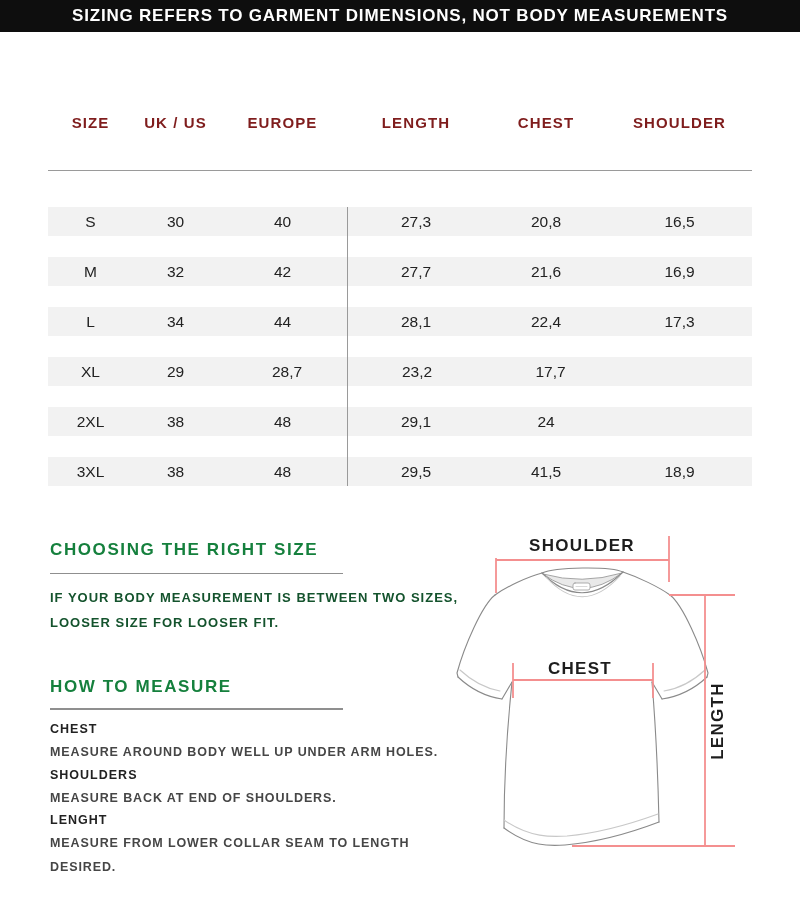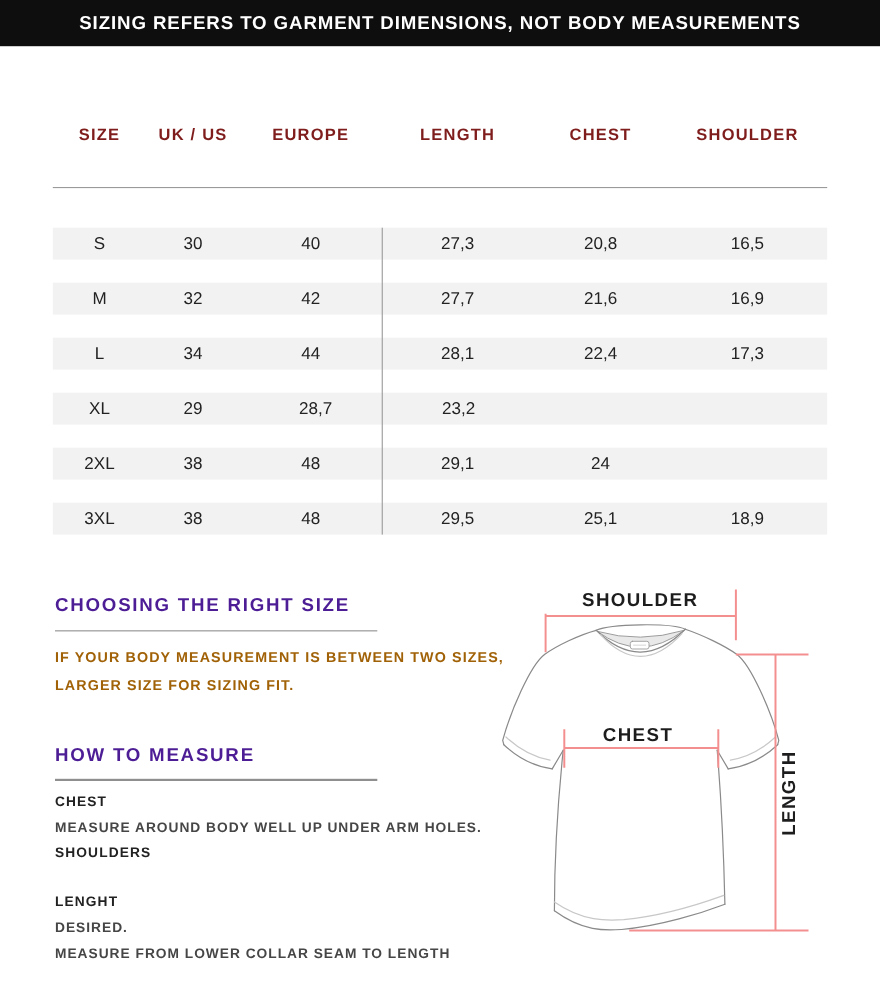--- a/index.html
+++ b/index.html
@@ -1,40 +1,40 @@
 <!DOCTYPE html>
 <html><head>
 <meta charset="utf-8">
 <style>
   html,body{margin:0;padding:0;background:#fff;}
   body{font-family:"Liberation Sans",sans-serif;-webkit-font-smoothing:antialiased;}
   #page{position:relative;width:800px;height:906px;background:#fff;overflow:hidden;}
 
   
-  .banner{position:absolute;left:0;top:0;width:800px;height:42px;background:#0e0e0e;
+  .banner{position:absolute;left:0;top:0;width:800px;height:32px;background:#0e0e0e;
           display:flex;align-items:center;justify-content:center;}
   .banner span{color:#fff;font-size:17px;font-weight:700;letter-spacing:.8px;}
 
   
   .thead{position:absolute;left:48px;top:106px;width:704px;height:32px;display:flex;}
   .thead .th{display:flex;align-items:center;justify-content:center;
              font-size:15px;font-weight:700;letter-spacing:1.1px;color:#7f1d1d;}
   .hrule{position:absolute;left:48px;top:170px;width:704px;height:1px;background:#9a9a9a;}
   .trow{position:absolute;left:48px;width:704px;height:29px;display:flex;background:#f2f2f2;}
   .trow .td{display:flex;align-items:center;justify-content:center;
             font-size:15.5px;font-weight:500;color:#222;}
   .c1{width:85px}.c2{width:85px}.c3{width:129px}.c4{width:138px}.c5{width:122px}.c6{width:145px}
   .vdivider{position:absolute;left:347px;top:207px;width:1px;height:279px;background:#9a9a9a;}
 
   
   .sec-title{position:absolute;left:50px;font-size:17px;font-weight:700;
-             letter-spacing:1.6px;color:#4c1d95;}
+             letter-spacing:1.6px;color:#15803d;}
   .sec-rule{position:absolute;left:50px;width:293px;background:#8f8f8f;}
   .para{position:absolute;left:50px;font-size:13px;font-weight:700;letter-spacing:1px;
-        color:#a16207;line-height:25px;}
+        color:#14532d;line-height:25px;}
   .para span{display:block;}
   .m-label{position:absolute;left:50px;font-size:12.5px;font-weight:700;
            letter-spacing:1px;color:#222;}
   .m-desc{position:absolute;left:50px;font-size:12.5px;font-weight:700;
           letter-spacing:.9px;color:#464646;line-height:24px;}
   .m-desc span{display:block;}
 
   
   .diagram{position:absolute;left:430px;top:525px;width:360px;height:360px;}
   .dim-label{font-size:17px;font-weight:700;letter-spacing:1.3px;fill:#1d1d1d;
@@ -81,59 +81,63 @@
     <div class="td c3">44</div>
     <div class="td c4">28,1</div>
     <div class="td c5">22,4</div>
     <div class="td c6">17,3</div>
   </div>
   <div class="trow" style="top:357px">
     <div class="td c1">XL</div>
     <div class="td c2">29</div>
     <div class="td c4">28,7</div>
     <div class="td c5">23,2</div>
+    <div class="td c6">17,7</div>
   </div>
   <div class="trow" style="top:407px">
     <div class="td c1">2XL</div>
     <div class="td c2">38</div>
     <div class="td c3">48</div>
     <div class="td c4">29,1</div>
     <div class="td c5">24</div>
   </div>
   <div class="trow" style="top:457px">
     <div class="td c1">3XL</div>
     <div class="td c2">38</div>
     <div class="td c3">48</div>
     <div class="td c4">29,5</div>
-    <div class="td c5">25,1</div>
+    <div class="td c5">41,5</div>
     <div class="td c6">18,9</div>
   </div>
   <div class="vdivider"></div>
 
   <div class="sec-title" style="top:540px">CHOOSING THE RIGHT SIZE</div>
   <div class="sec-rule" style="top:573px;height:1px"></div>
   <div class="para" style="top:585px">
     <span>IF YOUR BODY MEASUREMENT IS BETWEEN TWO SIZES,</span>
-    <span>LARGER SIZE FOR SIZING FIT.</span>
+    <span>LOOSER SIZE FOR LOOSER FIT.</span>
   </div>
 
   <div class="sec-title" style="top:677px">HOW TO MEASURE</div>
   <div class="sec-rule" style="top:708px;height:2px"></div>
 
   <div class="m-label" style="top:722px">CHEST</div>
   <div class="m-desc" style="top:740px">
     <span>MEASURE AROUND BODY WELL UP UNDER ARM HOLES.</span>
   </div>
 
   <div class="m-label" style="top:768px">SHOULDERS</div>
+  <div class="m-desc" style="top:786px">
+    <span>MEASURE BACK AT END OF SHOULDERS.</span>
+  </div>
 
   <div class="m-label" style="top:813px">LENGHT</div>
   <div class="m-desc" style="top:831px">
+    <span>MEASURE FROM LOWER COLLAR SEAM TO LENGTH</span>
     <span>DESIRED.</span>
-    <span>MEASURE FROM LOWER COLLAR SEAM TO LENGTH</span>
   </div>
 
   <svg class="diagram" viewBox="0 0 360 360">
     <g stroke="#8a8a8a" stroke-width="1.1" fill="none" stroke-linecap="round">
 
       <path d="M112,48 C97,52 76,62 65,70"></path>
       <path d="M193,47 C208,52 229,62 240,70"></path>
 
       <path d="M65,70 C52,80 34,122 27,148 L28,152"></path>
       <path d="M240,70 C253,80 271,122 278,148 L277,152"></path>

